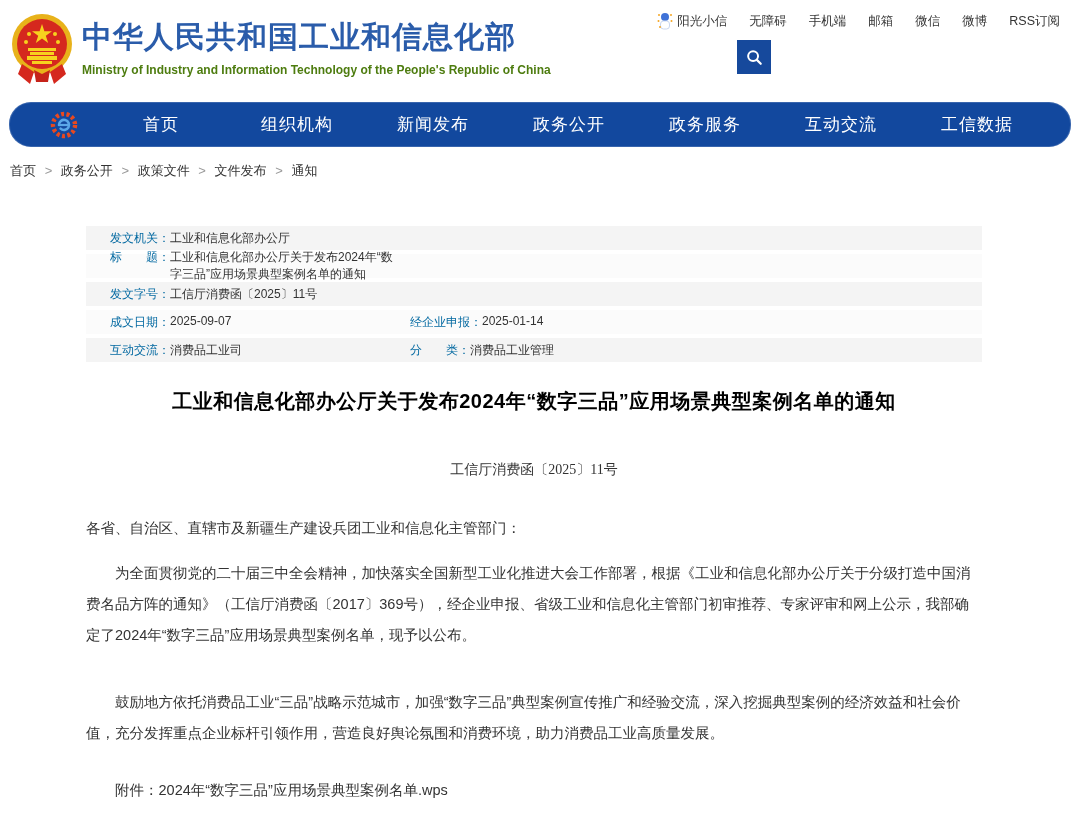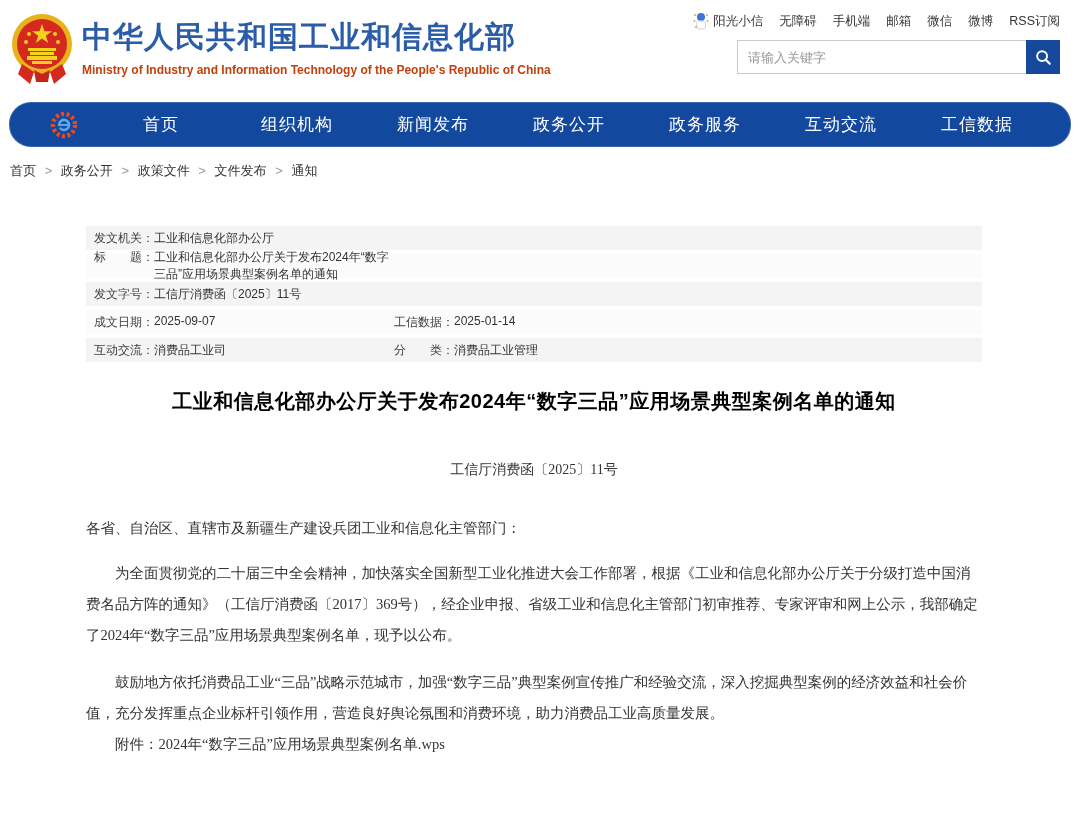--- a/index.html
+++ b/index.html
@@ -4,24 +4,24 @@
 <style>
   * { margin:0; padding:0; box-sizing:border-box; }
   html,body { width:1080px; height:814px; background:#fff; overflow:hidden;
               font-family:"Liberation Sans", sans-serif; }
 
   
   .header { position:relative; height:100px; background:#fff; }
   .emblem { position:absolute; left:10px; top:12px; width:64px; height:74px; }
   .site-titles { position:absolute; left:82px; top:17px; }
   .site-title { font-size:30px; font-weight:bold; color:#2a5caa; letter-spacing:1px; }
-  .site-subtitle { margin-top:5px; font-size:12px; font-weight:bold; color:#c2410c; }
+  .site-subtitle { margin-top:5px; font-size:12px; font-weight:bold; color:#4d7c0f; }
 
   .quick-links { position:absolute; top:12px; right:20px; display:flex; align-items:center;
-                 gap:16px; font-size:12.5px; color:#333;text-align:center; }
+                 gap:22px; font-size:12.5px; color:#333;text-align:center; }
   .quick-links .ql-item { cursor:pointer; display:flex; align-items:center; gap:4px; }
   .robot-ico { width:16px; height:18px; display:inline-block; }
 
   .search-bar { position:absolute; top:40px; right:20px; width:323px; height:34px; display:flex; }
   .search-input { flex:1; height:34px; border:1px solid #ccc; border-right:none; outline:none;
                   padding:0 10px; font-size:13px; color:#333; }
   .search-input::placeholder { color:#999; }
   .search-btn { width:34px; height:34px; background:#16499c; border:none; cursor:pointer;
                 display:flex; align-items:center; justify-content:center; }
 
@@ -41,34 +41,34 @@
   
   .doc { width:896px; margin:46px 0 0 86px; }
 
   .meta-table { width:100%; }
   .meta-row { display:flex; height:24px; margin-bottom:4px; align-items:center;
               font-size:12px; color:#333; padding-left:8px; }
   .meta-row.odd  { background:#f4f4f4; }
   .meta-row.even { background:#fbfbfb; }
   .meta-cell { display:flex; }
   .meta-cell.first { width:300px; }
-  .meta-label { color:#404040; white-space:pre; }
+  .meta-label { color:#0369a1; white-space:pre;margin-left:16px; }
   .meta-value { color:#333; }
 
   .art-title { margin-top:26px; text-align:center; font-size:20px; font-weight:bold;
                color:#000; letter-spacing:.5px; }
   .art-docnum { margin-top:46px; text-align:center; font-size:14px; color:#333;
                 font-family:"Liberation Serif", serif; }
 
-  .art-body { font-family:Liberation Serif, serif; font-size:14.5px; color:#333;
+  .art-body { font-family:Liberation Sans, sans-serif; font-size:14.5px; color:#333;
               line-height:31px; }
   .salutation { margin-top:34px; }
   .para { margin-top:14px; text-indent:2em; }
-  .para + .para { margin-top:16px; }
-  .attachment { text-indent:2em; }
+  .para + .para { margin-top:36px; }
+  .attachment { margin-top:26px; text-indent:2em; }
   .attachment-link { cursor:pointer; }
 </style>
 </head>
 <body>
 
 <div class="header">
   <svg class="emblem" viewBox="0 0 64 74">
     <circle cx="32" cy="32" r="30" fill="#e8b21a"></circle>
     <circle cx="32" cy="32" r="25" fill="#d5281e"></circle>
     <polygon fill="#f7d11e" points="32,12 34.4,19.2 42,19.2 35.8,23.7 38.2,31 32,26.5 25.8,31 28.2,23.7 22,19.2 29.6,19.2"></polygon>
@@ -105,21 +105,20 @@
     </span>
     <span class="ql-item">无障碍</span>
     <span class="ql-item">手机端</span>
     <span class="ql-item">邮箱</span>
     <span class="ql-item">微信</span>
     <span class="ql-item">微博</span>
     <span class="ql-item">RSS订阅</span>
   </div>
 
   <div class="search-bar">
-    <input class="search-input" type="text" placeholder="请输入关键字" style="">
     <button class="search-btn">
       <svg width="18" height="18" viewBox="0 0 20 20">
         <circle cx="9" cy="9" r="5.5" fill="none" stroke="#fff" stroke-width="2.2"></circle>
         <line x1="13.2" y1="13.2" x2="17.5" y2="17.5" stroke="#fff" stroke-width="2.4" stroke-linecap="round"></line>
       </svg>
     </button>
   </div>
 </div>
 
 <div class="nav">
@@ -172,21 +171,21 @@
         <span class="meta-label">发文字号：</span>
         <span class="meta-value">工信厅消费函〔2025〕11号</span>
       </span>
     </div>
     <div class="meta-row even">
       <span class="meta-cell first">
         <span class="meta-label">成文日期：</span>
         <span class="meta-value">2025-09-07</span>
       </span>
       <span class="meta-cell">
-        <span class="meta-label">工信数据：</span>
+        <span class="meta-label">经企业申报：</span>
         <span class="meta-value">2025-01-14</span>
       </span>
     </div>
     <div class="meta-row odd">
       <span class="meta-cell first">
         <span class="meta-label">互动交流：</span>
         <span class="meta-value">消费品工业司</span>
       </span>
       <span class="meta-cell">
         <span class="meta-label">分　　类：</span>

